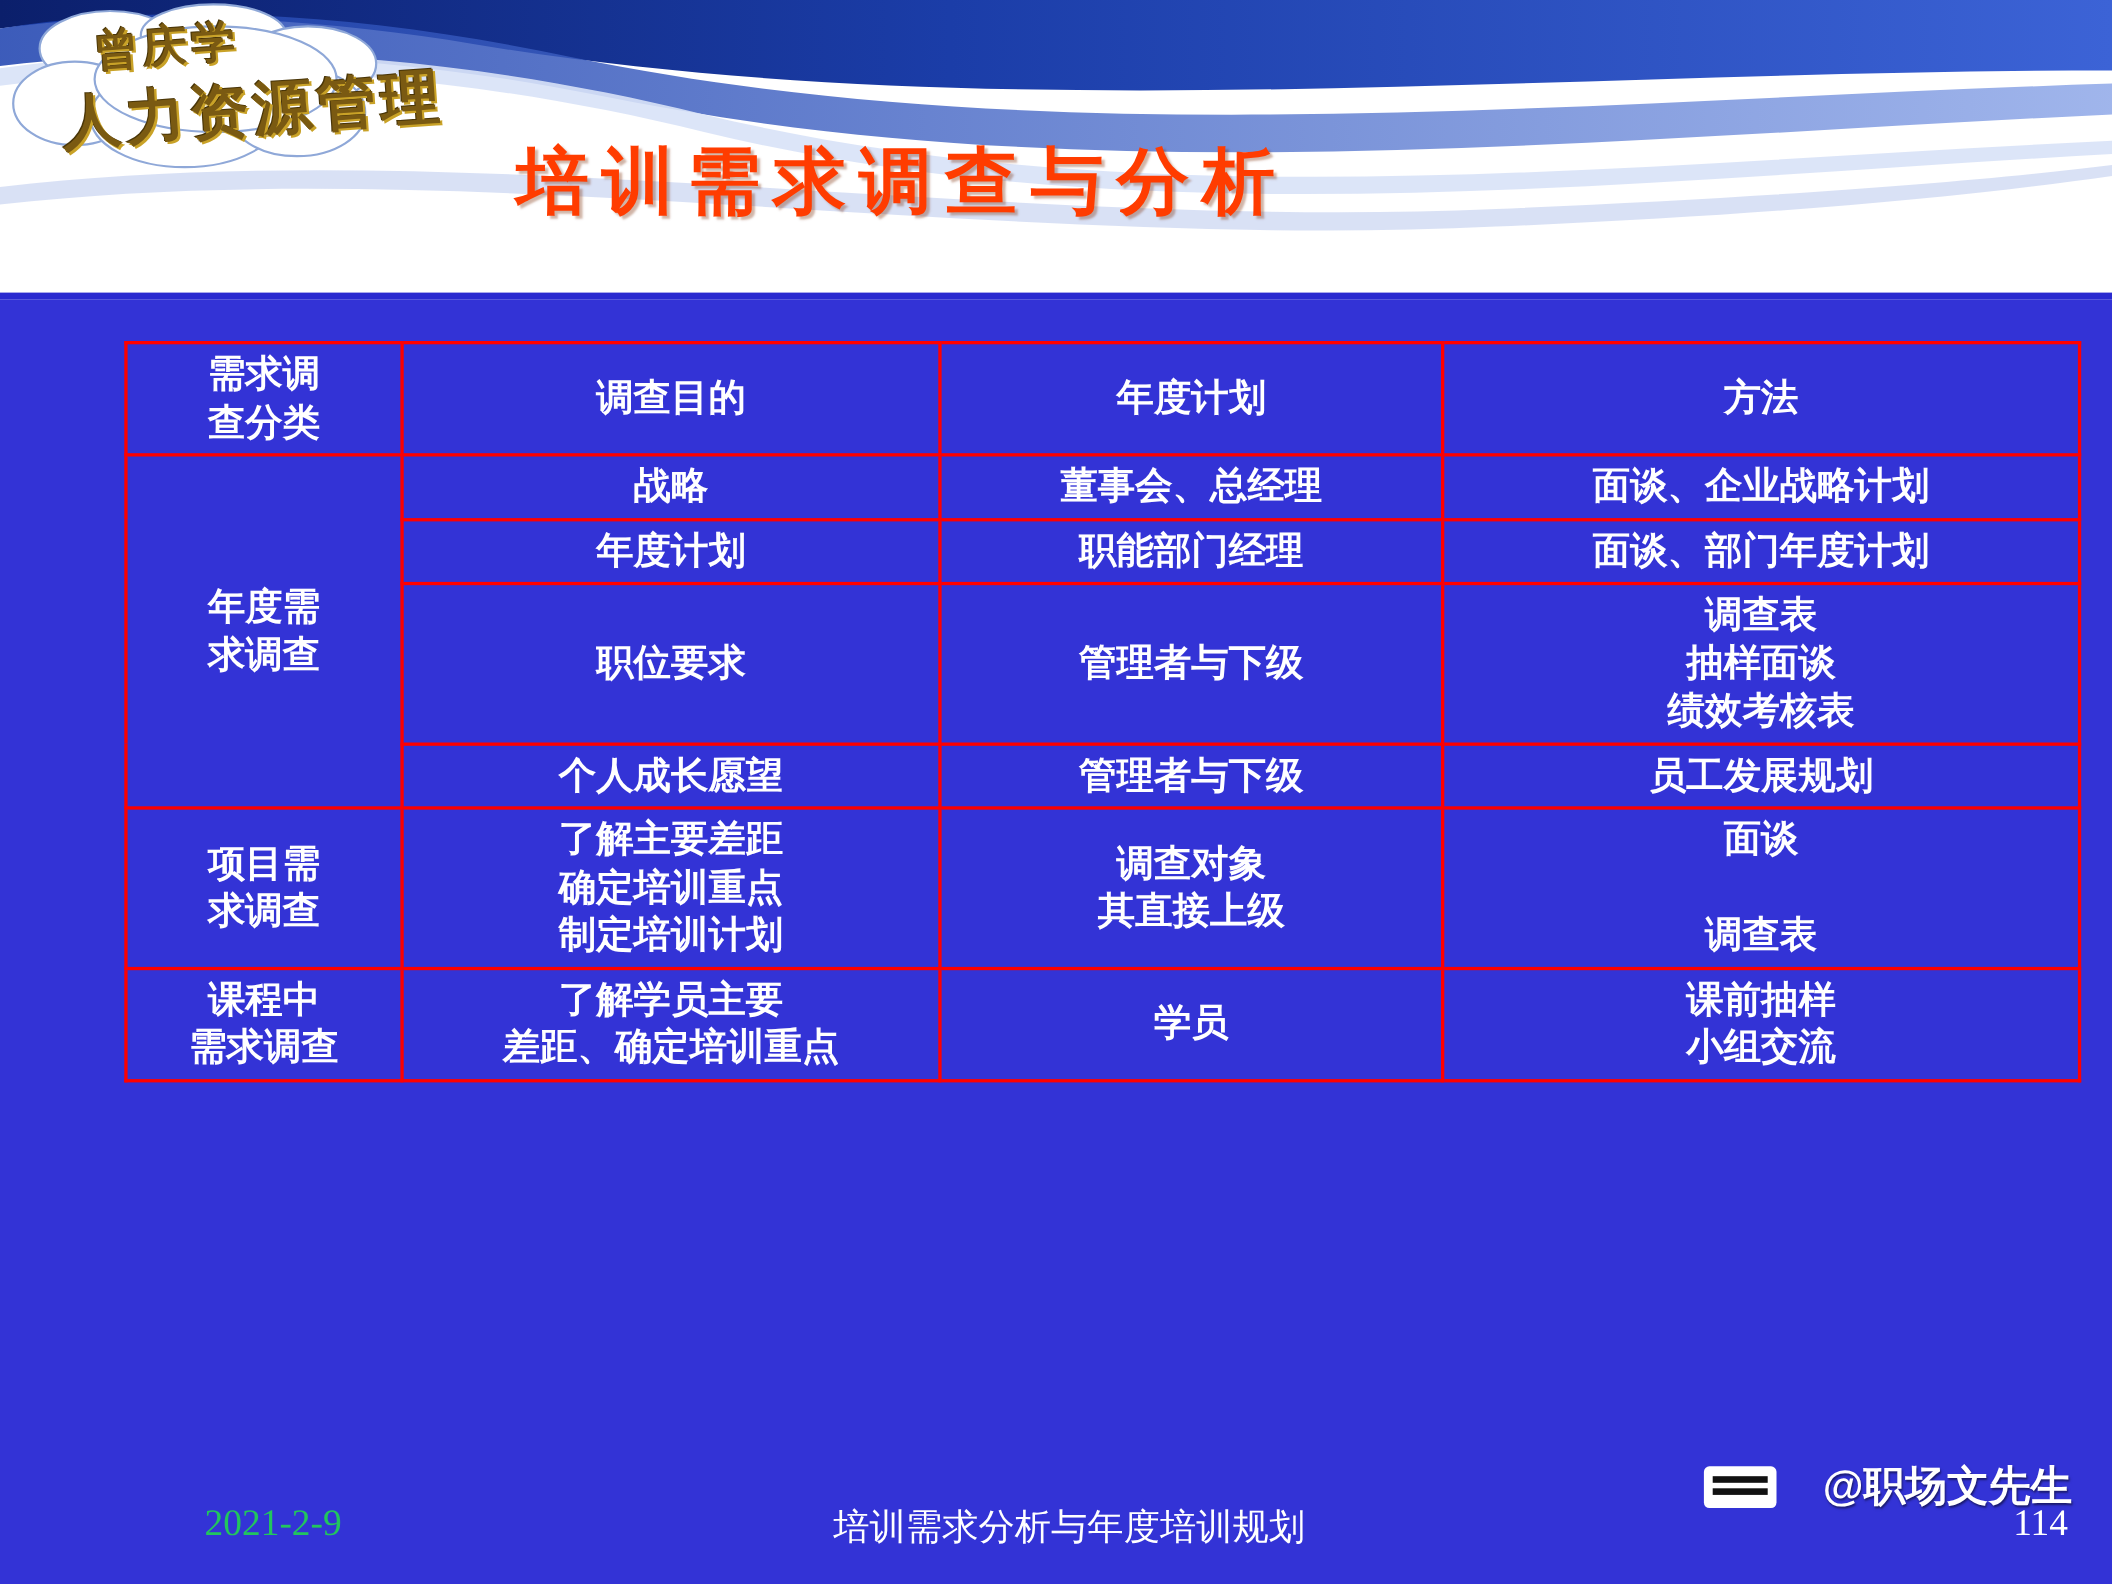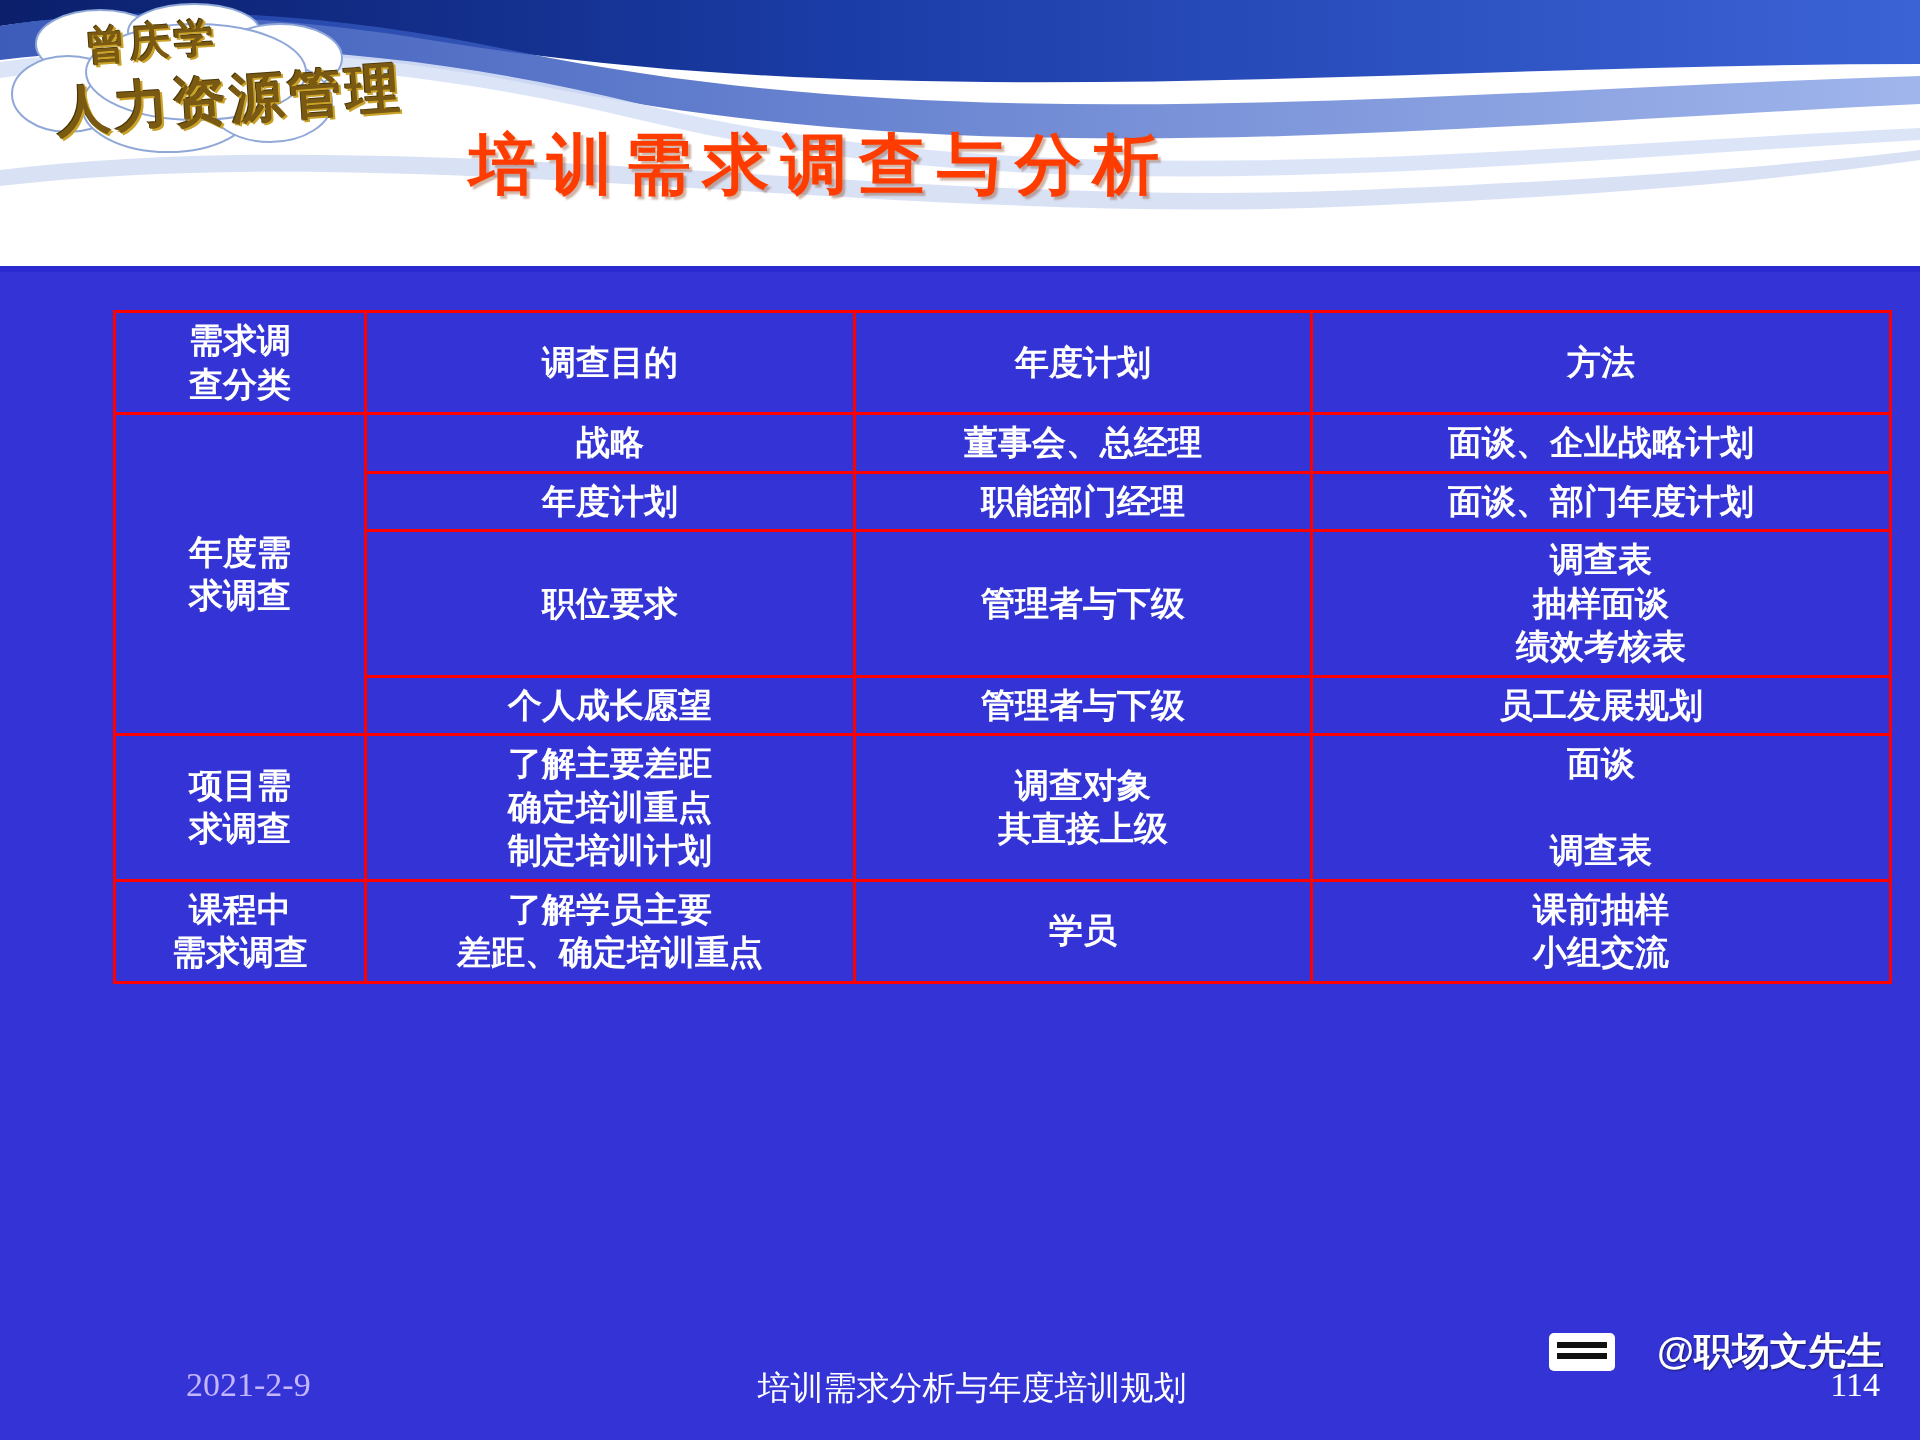--- a/index.html
+++ b/index.html
@@ -113,21 +113,21 @@
   td.col-b { width: 470px; }
   td.col-c { width: 438px; }
   td.col-d { width: 560px; }
   .cell-lines > div { white-space: nowrap; }
   
   .footer-date {
     position: absolute;
     left: 186px;
     top: 1366px;
     font-size: 34px;
-    color: #c4b5fd;
+    color: #22c55e;
     font-family: "Liberation Serif", serif;
   }
   .footer-center {
     position: absolute;
     left: 0;
     top: 1366px;
     width: 1920px;
     text-align: center;
     font-size: 33px;
     color: #ffffff;

